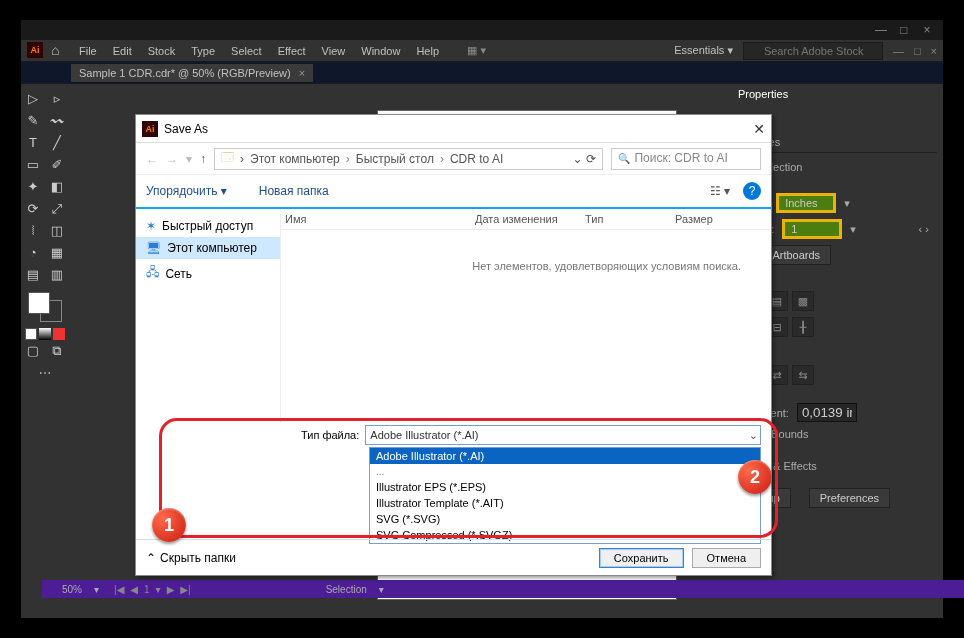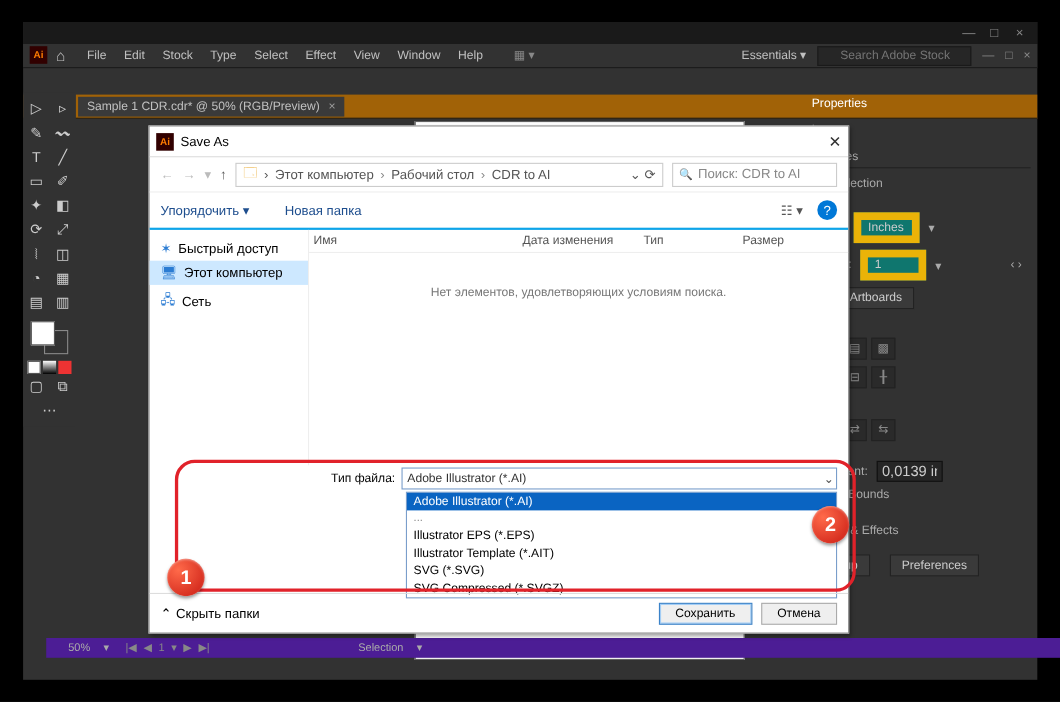--- a/index.html
+++ b/index.html
@@ -12,40 +12,40 @@
 #titlebar .winbtns span { display: inline-block; width: 20px; text-align: center; color: #888; cursor: pointer; font-size: 12px; }
 
 #menubar { height: 22px; background: #323232; display: flex; align-items: center; padding-left: 58px; color: #c0c0c0; font-size: 11px; gap: 16px; border-bottom: 1px solid #1a1a1a; position: relative; }
 #menubar .mi { cursor: pointer; }
 #menubar .right { position: absolute; right: 6px; display: flex; align-items: center; gap: 10px; }
 #menubar .searchbox { background: #262626; border: 1px solid #1a1a1a; color: #777; font-size: 11px; padding: 2px 6px 2px 20px; width: 140px; height: 18px; position: relative; }
 #menubar .ess { color: #c0c0c0; }
 #menubar .ai-logo { position: absolute; left: 6px; top: 2px; width: 16px; height: 16px; background: #310000; display: flex; align-items: center; justify-content: center; color: #ff7c00; font-size: 9px; font-weight: bold; }
 #menubar .home { position: absolute; left: 30px; top: 2px; color: #c0c0c0; font-size: 14px; }
 
-#doctab { height: 22px; background: #a16207; display: flex; align-items: center; padding-left: 50px; color: #c0c0c0; font-size: 11px; border-bottom: 1px solid #1a1a1a; margin-top: 24px; }
+#doctab { height: 22px; background: #0f172a; display: flex; align-items: center; padding-left: 50px; color: #c0c0c0; font-size: 11px; border-bottom: 1px solid #1a1a1a; }
 #doctab .tab { padding: 3px 8px; background: #3a3a3a; display: flex; align-items: center; gap: 8px; }
 #doctab .x { color: #999; cursor: pointer; }
 
 
 #tools-left { position: absolute; left: 21px; top: 84px; width: 48px; background: #323232; padding: 4px 0; }
 #tools-left .trow { display: flex; justify-content: space-around; height: 22px; align-items: center; }
 #tools-left .ticon { width: 20px; height: 20px; color: #ccc; font-size: 13px; text-align: center; line-height: 20px; cursor: pointer; }
 #swatch { margin: 6px auto; width: 34px; height: 30px; position: relative; }
 #swatch .sf { position: absolute; left: 0; top: 0; width: 22px; height: 22px; background: #fff; border: 1px solid #555; }
 #swatch .sb { position: absolute; right: 0; bottom: 0; width: 22px; height: 22px; background: #323232; border: 1px solid #888; }
 #swatch2 { margin: 0 auto; width: 40px; display: flex; gap: 2px; }
 #swatch2 span { width: 12px; height: 12px; }
 
 
 #panels-right { position: absolute; right: 27px; top: 84px; width: 205px; color: #aaa; font-size: 11px; }
 #panels-right .tabs { display: flex; gap: 12px; padding: 4px 6px; border-bottom: 1px solid #222; flex-direction: column; }
 #panels-right .body { padding: 8px; }
 #panels-right .row { display: flex; align-items: center; gap: 8px; margin: 6px 0; }
-#panels-right .sel { background: #0f766e; border: 7px solid #eab308; padding: 1px 6px; color: #ccc; min-width: 60px; display: inline-block; }
+#panels-right .sel { background: #4d7c0f; border: 3px solid #eab308; padding: 1px 6px; color: #ccc; min-width: 60px; display: inline-block; }
 #panels-right .btn { background: #3a3a3a; border: 1px solid #222; padding: 3px 10px; color: #ccc; cursor: pointer; }
 #panels-right .iconrow span { display: inline-block; width: 22px; height: 20px; border: 1px solid #222; margin-right: 4px; background: #2a2a2a; text-align: center; color: #888; font-size: 11px; line-height: 18px; }
 #panels-right .inp { background: #262626; border: 1px solid #111; padding: 1px 4px; color: #ccc; width: 60px; }
 #panels-right .btns2 { display: flex; gap: 18px; margin-top: 16px; }
 
 #canvas { position: absolute; left: 356px; top: 90px; width: 300px; height: 490px; background: #fff; border: 1px solid #616161; }
 #statusbar { position: absolute; left: 21px; bottom: 20px; width: 922px; height: 18px; background: #4c1d95; color: #aaa; font-size: 10px; display: flex; align-items: center; padding: 0 20px; gap: 12px; }
 #statusbar .nav span { padding: 0 3px; color: #888; }
 
 
@@ -69,21 +69,21 @@
 #dlg-tools .view { color: #555; border: 1px solid transparent; padding: 2px; }
 #dlg-tools .help { width: 18px; height: 18px; border-radius: 50%; background: #0078d7; color: #fff; text-align: center; font-size: 12px; line-height: 18px; }
 
 #dlg-body { display: flex; height: 214px; }
 #dlg-side { width: 145px; border-right: 1px solid #eee; padding: 6px 0; }
 #dlg-side .it { padding: 4px 10px; display: flex; align-items: center; gap: 6px; cursor: pointer; }
 #dlg-side .it.selected { background: #cde8ff; }
 #dlg-list { flex: 1; }
 #dlg-list .cols { display: flex; border-bottom: 1px solid #eee; padding: 4px 0; color: #555; font-size: 11px; }
 #dlg-list .cols span { padding: 0 4px; }
-#dlg-list .empty { text-align: center; color: #777; padding: 30px; font-size: 11px; }
+#dlg-list .empty { text-align: right; color: #777; padding: 30px; font-size: 11px; }
 
 #overlay-zone { position: absolute; left: 145px; right: 10px; top: 310px; }
 #ft-row { display: flex; align-items: center; gap: 6px; margin: 0 0 2px 20px; }
 #ft-row label { font-size: 11px; }
 #ft-row .combo { flex: 1; border: 1px solid #7a9ecb; height: 20px; padding: 0 4px; color: #333; font-size: 11px; display: flex; align-items: center; position: relative; }
 #ft-row .combo .dd { position: absolute; right: 2px; color: #555; }
 #ft-drop { margin-left: 88px; border: 1px solid #7a9ecb; background: #fff; font-size: 11px; }
 #ft-drop .opt { padding: 2px 6px; cursor: pointer; }
 #ft-drop .opt.hi { background: #0a64c2; color: #fff; }
 
@@ -257,21 +257,21 @@
   <div id="dlg-nav">
     <span class="arr">←</span>
     <span class="arr">→</span>
     <span class="arr">▾</span>
     <span class="up">↑</span>
     <div class="crumb">
       <span class="folder">🗔</span>
       <span>›</span>
       <span>Этот компьютер</span>
         <span class="sep">›</span>
-      <span>Рабочий стол</span>
+      <span>Быстрый стол</span>
         <span class="sep">›</span>
       <span>CDR to AI</span>
       <span class="ref"><span>⌄</span>&nbsp;<span>⟳</span></span>
     </div>
     <div class="search">Поиск: CDR to AI</div>
   </div>
   <div id="dlg-tools">
     <span><span>Упорядочить</span> ▾</span>
     <span>Новая папка</span>
     <div class="right">

